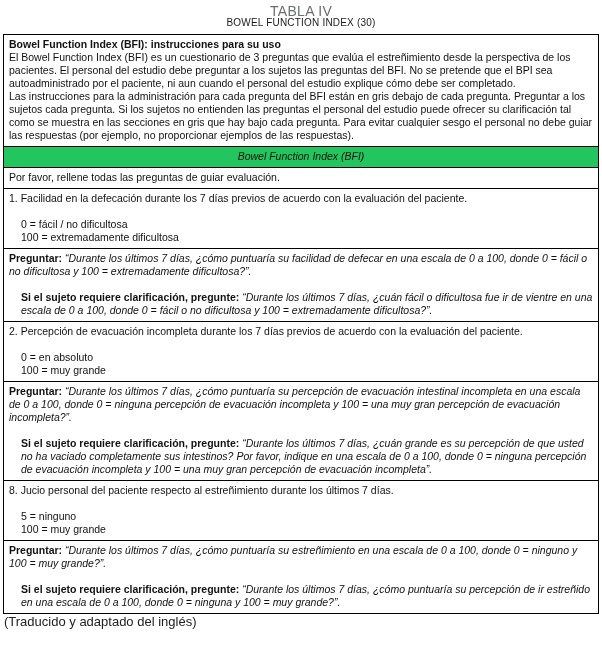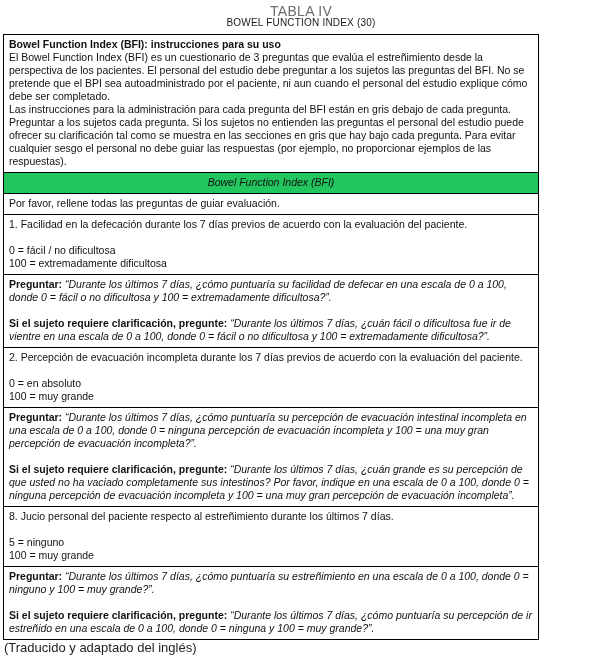--- a/index.html
+++ b/index.html
@@ -13,39 +13,39 @@
     line-height: 13px;
     color: #111111;
   }
   .page { padding: 5px 3px 0 3px; }
 
   .caption { text-align: center; margin-bottom: 5px; line-height: 12px; }
   .caption-line1 { color: #6d6e71; font-size: 14px; letter-spacing: 0.3px; }
   .caption-line2 { color: #1a1a1a; font-size: 10px; letter-spacing: 0.2px; }
 
   table.bfi {
-    width: 536px;
+    width: 596px;
     border-collapse: collapse;
     border: 1.5px solid #000000;
     table-layout: fixed;
   }
   table.bfi td {
     border: 1px solid #000000;
     padding: 3px 5px 4px 5px;
     vertical-align: top;
   }
   td.section-header {
     background: #22c55e;
     text-align: center;
     font-style: italic;
     padding: 2px 5px;
   }
 
   p { margin: 0; }
-  .gap { margin-top: 13px; }
+  .gap { margin-top: 13px; margin-left: 12px; }
   .bold { font-weight: bold; }
   .italic { font-style: italic; }
   .scale-line { display: block; }
 
   .footnote {
     font-size: 13px;
     line-height: 12px;
     padding: 2px 1px 0 1px;
     color: #222222;
   }

